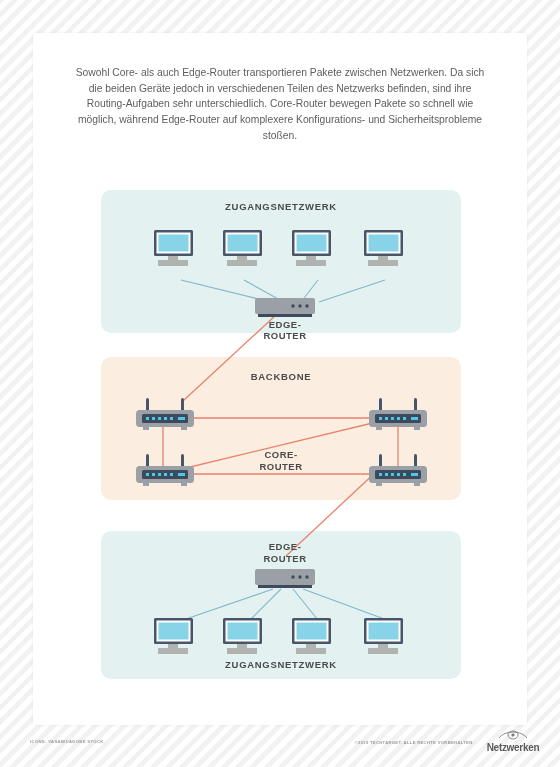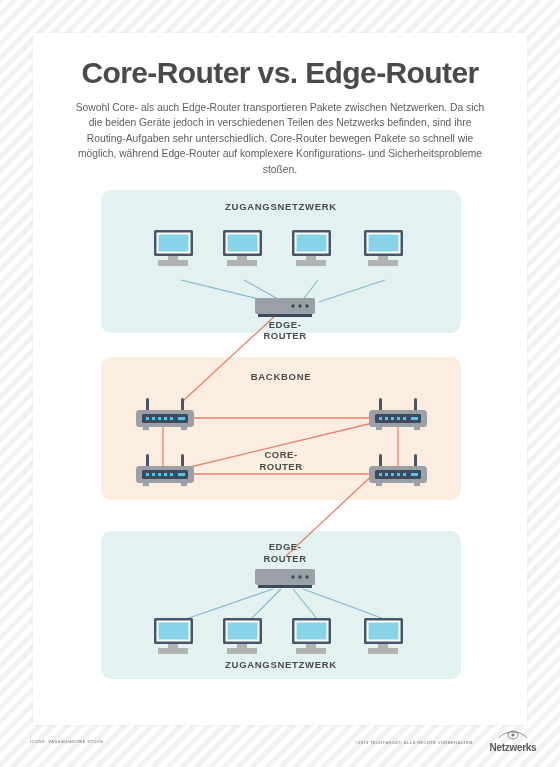--- a/index.html
+++ b/index.html
@@ -107,21 +107,20 @@
     color: #5a5a5a;
     letter-spacing: -0.3px;
   }
 </style>
 </head>
 <body>
 
 <div id="card">
 
   <div id="header">
-    <h1 id="title">Core-Router vs. Edge-Router</h1>
     <p id="subtitle">Sowohl Core- als auch Edge-Router transportieren Pakete zwischen Netzwerken. Da sich die beiden Geräte jedoch in verschiedenen Teilen des Netzwerks befinden, sind ihre Routing-Aufgaben sehr unterschiedlich. Core-Router bewegen Pakete so schnell wie möglich, während Edge-Router auf komplexere Konfigurations- und Sicherheitsprobleme stoßen.</p>
   </div>
 
   <div id="diagram">
     <svg width="494" height="692" viewBox="0 0 494 692" xmlns="http://www.w3.org/2000/svg">
 
       <rect x="68" y="150" width="360" height="143" rx="10" ry="10" fill="#e4f1f1"></rect>
       <rect x="68" y="317" width="360" height="143" rx="10" ry="10" fill="#fbeee0"></rect>
       <rect x="68" y="491" width="360" height="148" rx="10" ry="10" fill="#e4f1f1"></rect>
 
@@ -305,15 +304,15 @@
   <div id="credit-left">ICONS: VASABII/ADOBE STOCK</div>
   <div id="credit-right">©2019 TECHTARGET. ALLE RECHTE VORBEHALTEN.</div>
   <div id="logo">
     <svg width="70" height="16" viewBox="0 0 70 16" xmlns="http://www.w3.org/2000/svg">
       <g fill="none" stroke="#7a7a7a" stroke-width="0.9">
         <path d="M21 11 C27 3, 43 3, 49 11"></path>
         <ellipse cx="35" cy="8" rx="5" ry="4"></ellipse>
         <circle cx="35" cy="8" r="1.6" fill="#7a7a7a" stroke="none"></circle>
       </g>
     </svg>
-    <div id="logo-text">Netzwerks</div>
+    <div id="logo-text">Netzwerken</div>
   </div>
 </div>
 
 </body></html>

